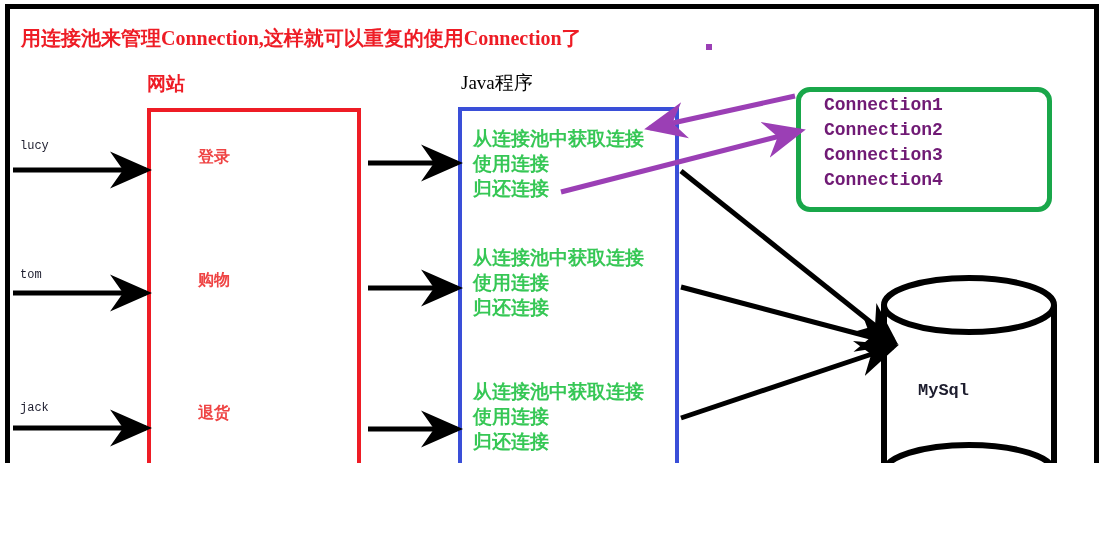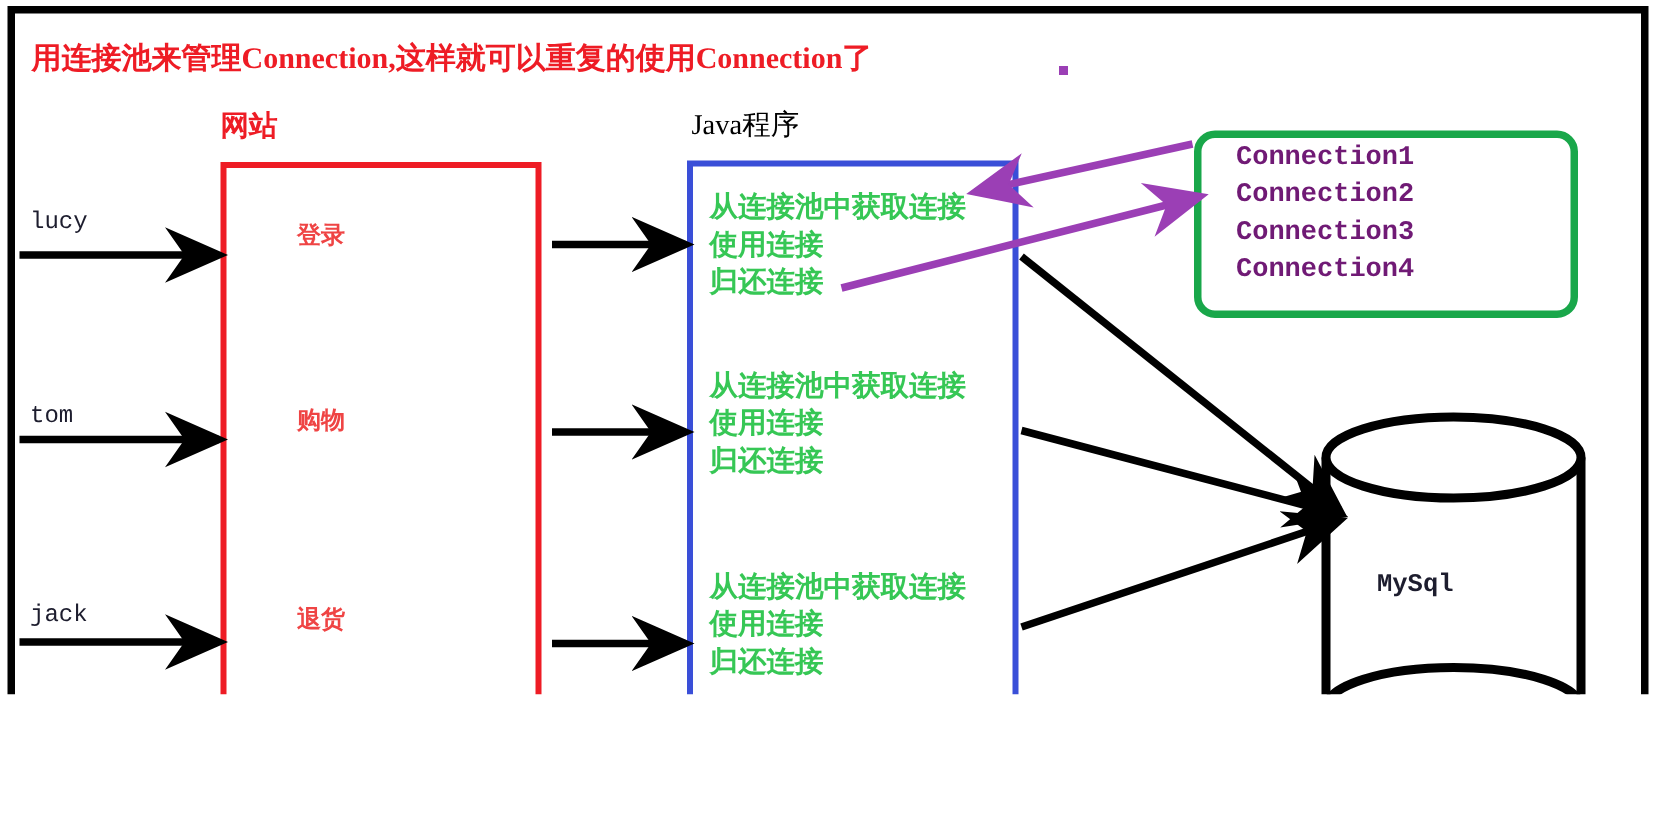--- a/index.html
+++ b/index.html
@@ -113,21 +113,21 @@
     left: 824px;
     color: #701a75;
     font-size: 18px;
     font-weight: bold;
     font-family: "Liberation Mono", "DejaVu Sans Mono", monospace;
     white-space: nowrap;
   }
   .user-label {
     position: absolute;
     color: #1d1d2e;
-    font-size: 16px;
+    font-size: 12px;
     font-family: "Liberation Mono", "DejaVu Sans Mono", monospace;
     white-space: nowrap;
   }
   .db-label {
     position: absolute;
     left: 918px;
     top: 381px;
     color: #1d1d2e;
     font-size: 17px;
     font-family: "Liberation Mono", "DejaVu Sans Mono", monospace;

